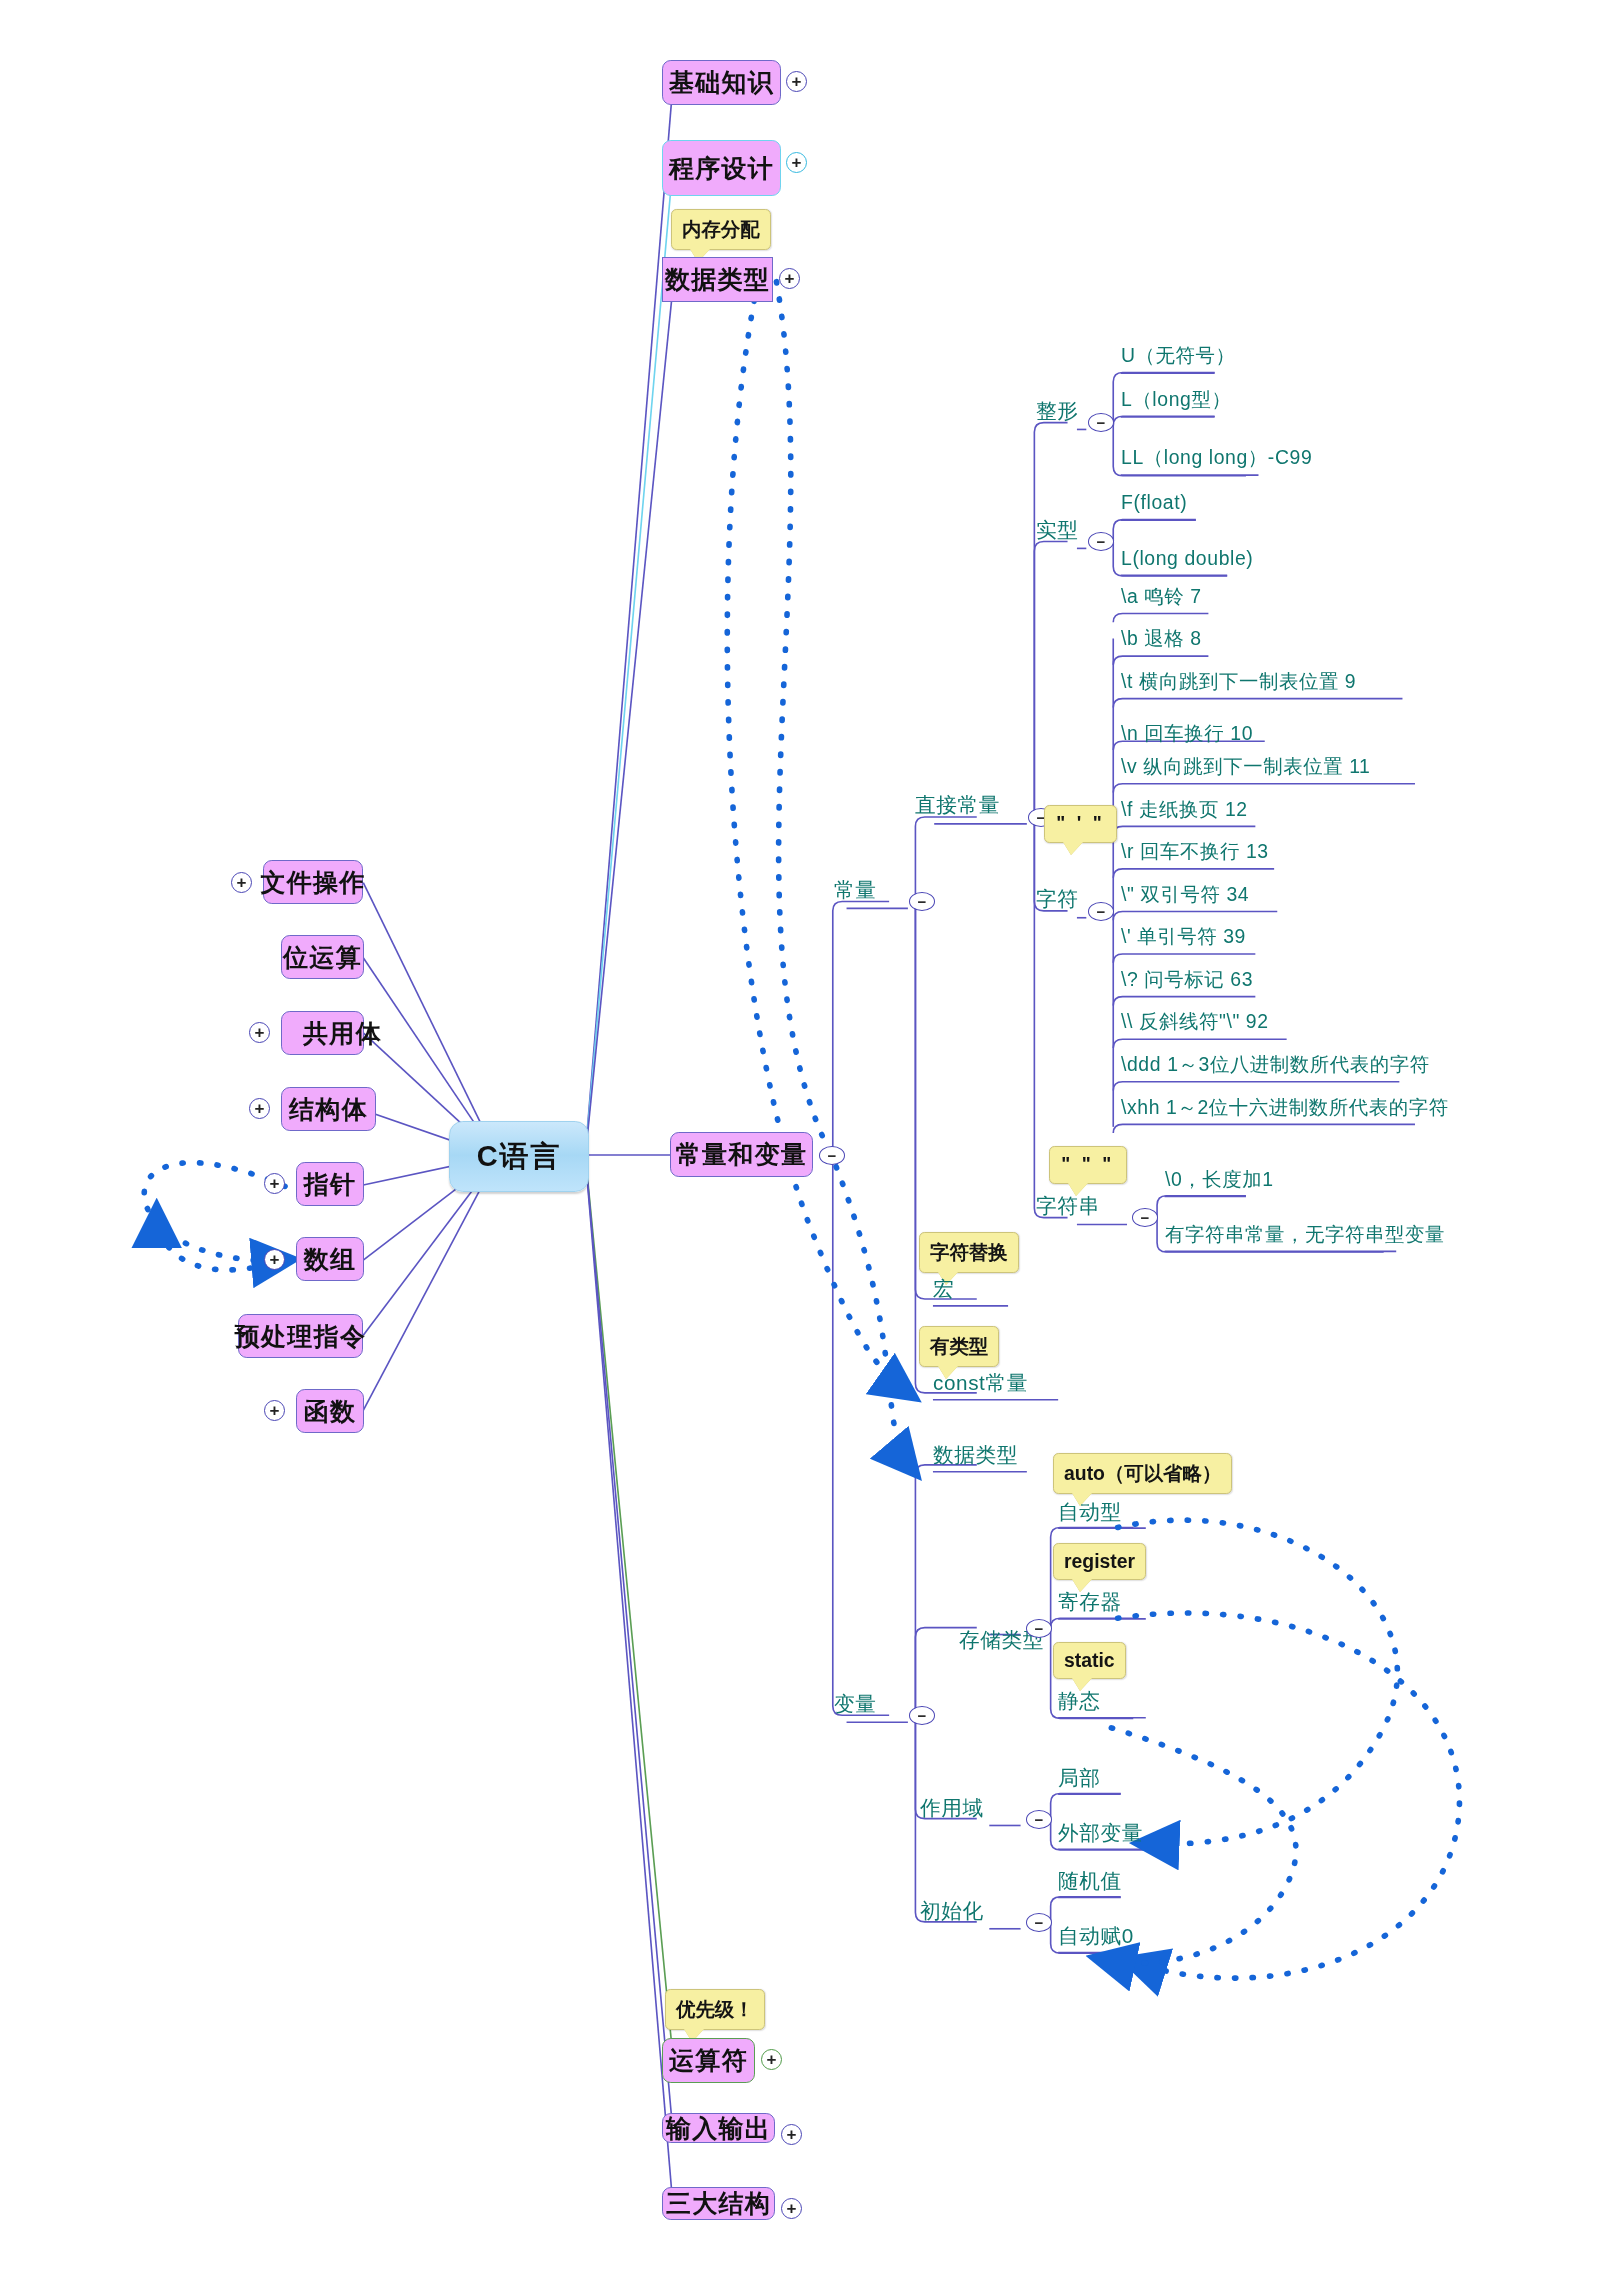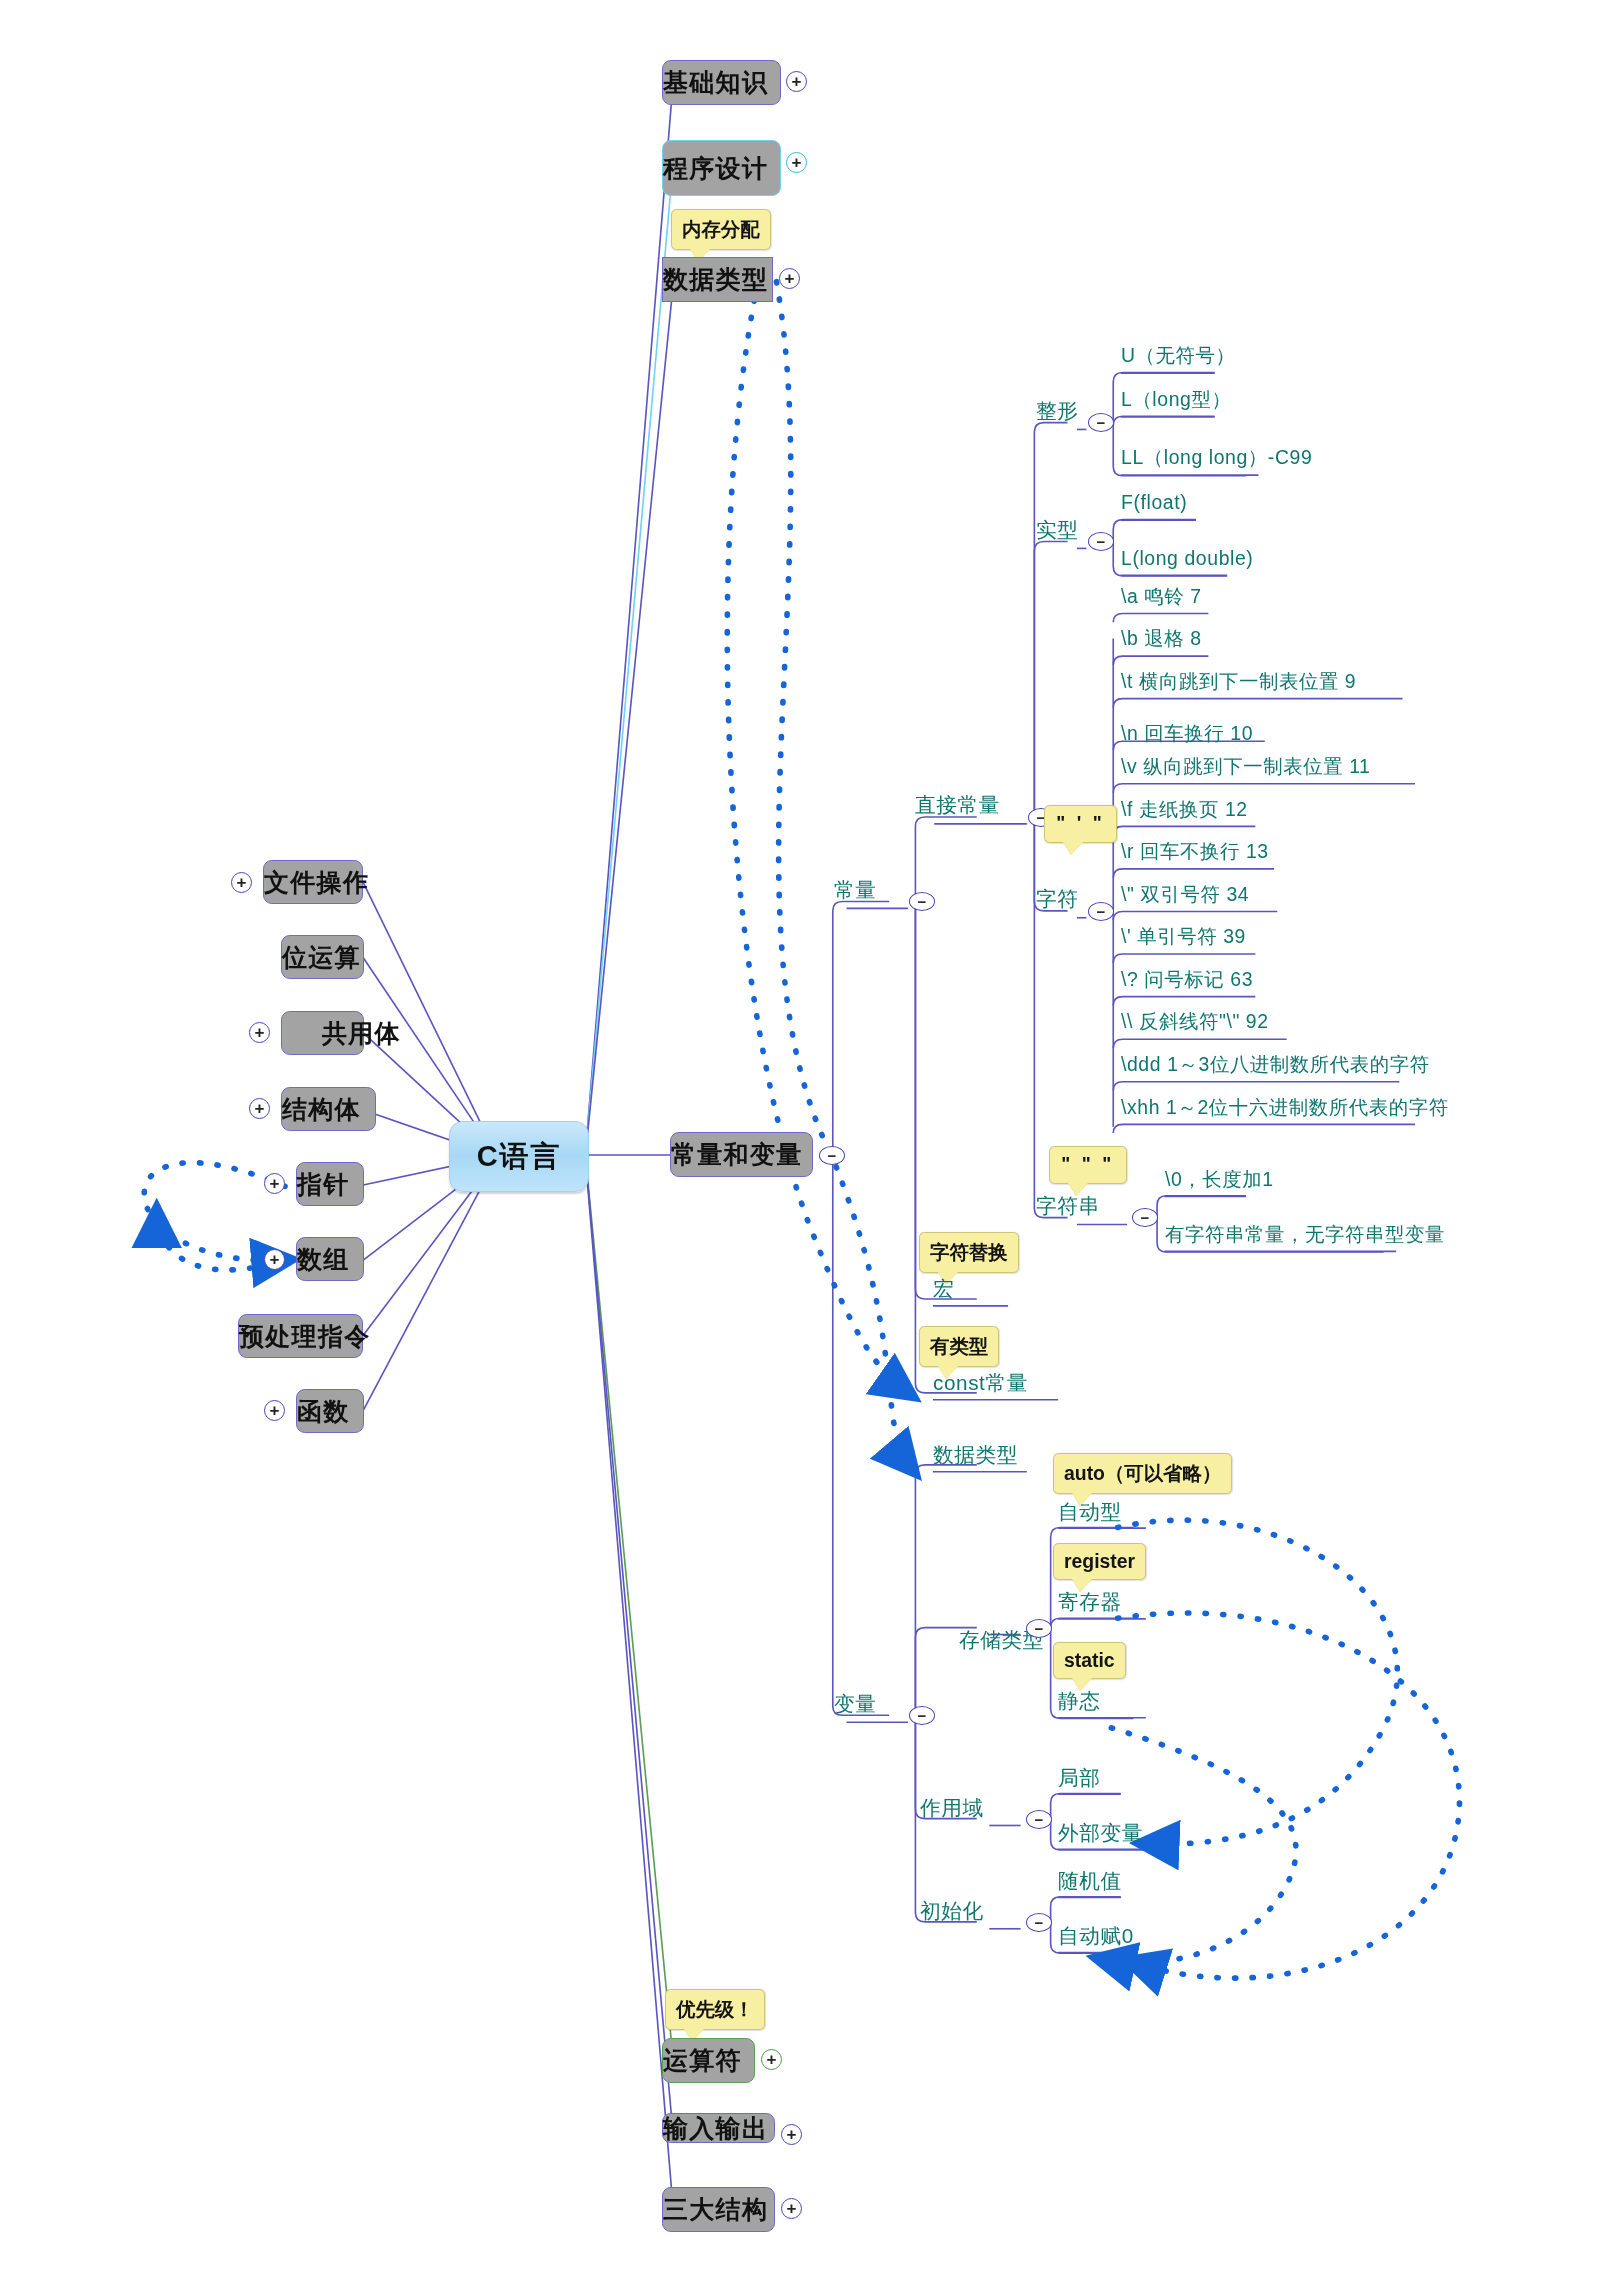--- a/index.html
+++ b/index.html
@@ -3,22 +3,22 @@
 <meta charset="utf-8">
 <style>
   html,body{margin:0;padding:0;background:#ffffff;}
   body{font-family:"Liberation Sans","DejaVu Sans",sans-serif;}
   #canvas{position:relative;width:1623px;height:2295px;background:#fff;overflow:hidden;}
   svg.layer{position:absolute;left:0;top:0;width:1623px;height:2295px;pointer-events:none;}
 
   
   .boxnode{
     position:absolute;
-    display:flex;align-items:center;justify-content:flex-start;
-    border:1.3px solid #6f69c9;border-radius:8.8px;background:#a3a3a3;
+    display:flex;align-items:center;justify-content:center;
+    border:1.3px solid #6f69c9;border-radius:8.8px;background:#f0abfc;
     color:#111;font-size:25px;font-weight:600;letter-spacing:1.3px;
     white-space:nowrap;box-sizing:border-box;
   }
   .boxnode.cyan{border-color:#6fd4ef;}
   .boxnode.green{border-color:#5a9e53;}
   .boxnode.sel{border-radius:0;border:1.3px solid #6f69c9;}
 
   
   .root{
     position:absolute;display:flex;align-items:center;justify-content:center;
@@ -270,21 +270,21 @@
     <span>+</span>
   </div>
 
   <div class="boxnode" style="left:662px;top:2113px;width:113px;height:30px;">
     <span>输入输出</span>
   </div>
   <div class="toggle" style="left:781px;top:2124px;">
     <span>+</span>
   </div>
 
-  <div class="boxnode" style="left:662px;top:2187px;width:113px;height:45px;">
+  <div class="boxnode" style="left:662px;top:2187px;width:113px;height:33px;">
     <span>三大结构</span>
   </div>
   <div class="toggle" style="left:781px;top:2198px;">
     <span>+</span>
   </div>
 
   <div class="boxnode" style="left:263px;top:860px;width:100px;height:44px;">
     <span>文件操作</span>
   </div>
   <div class="toggle" style="left:231px;top:872px;">

